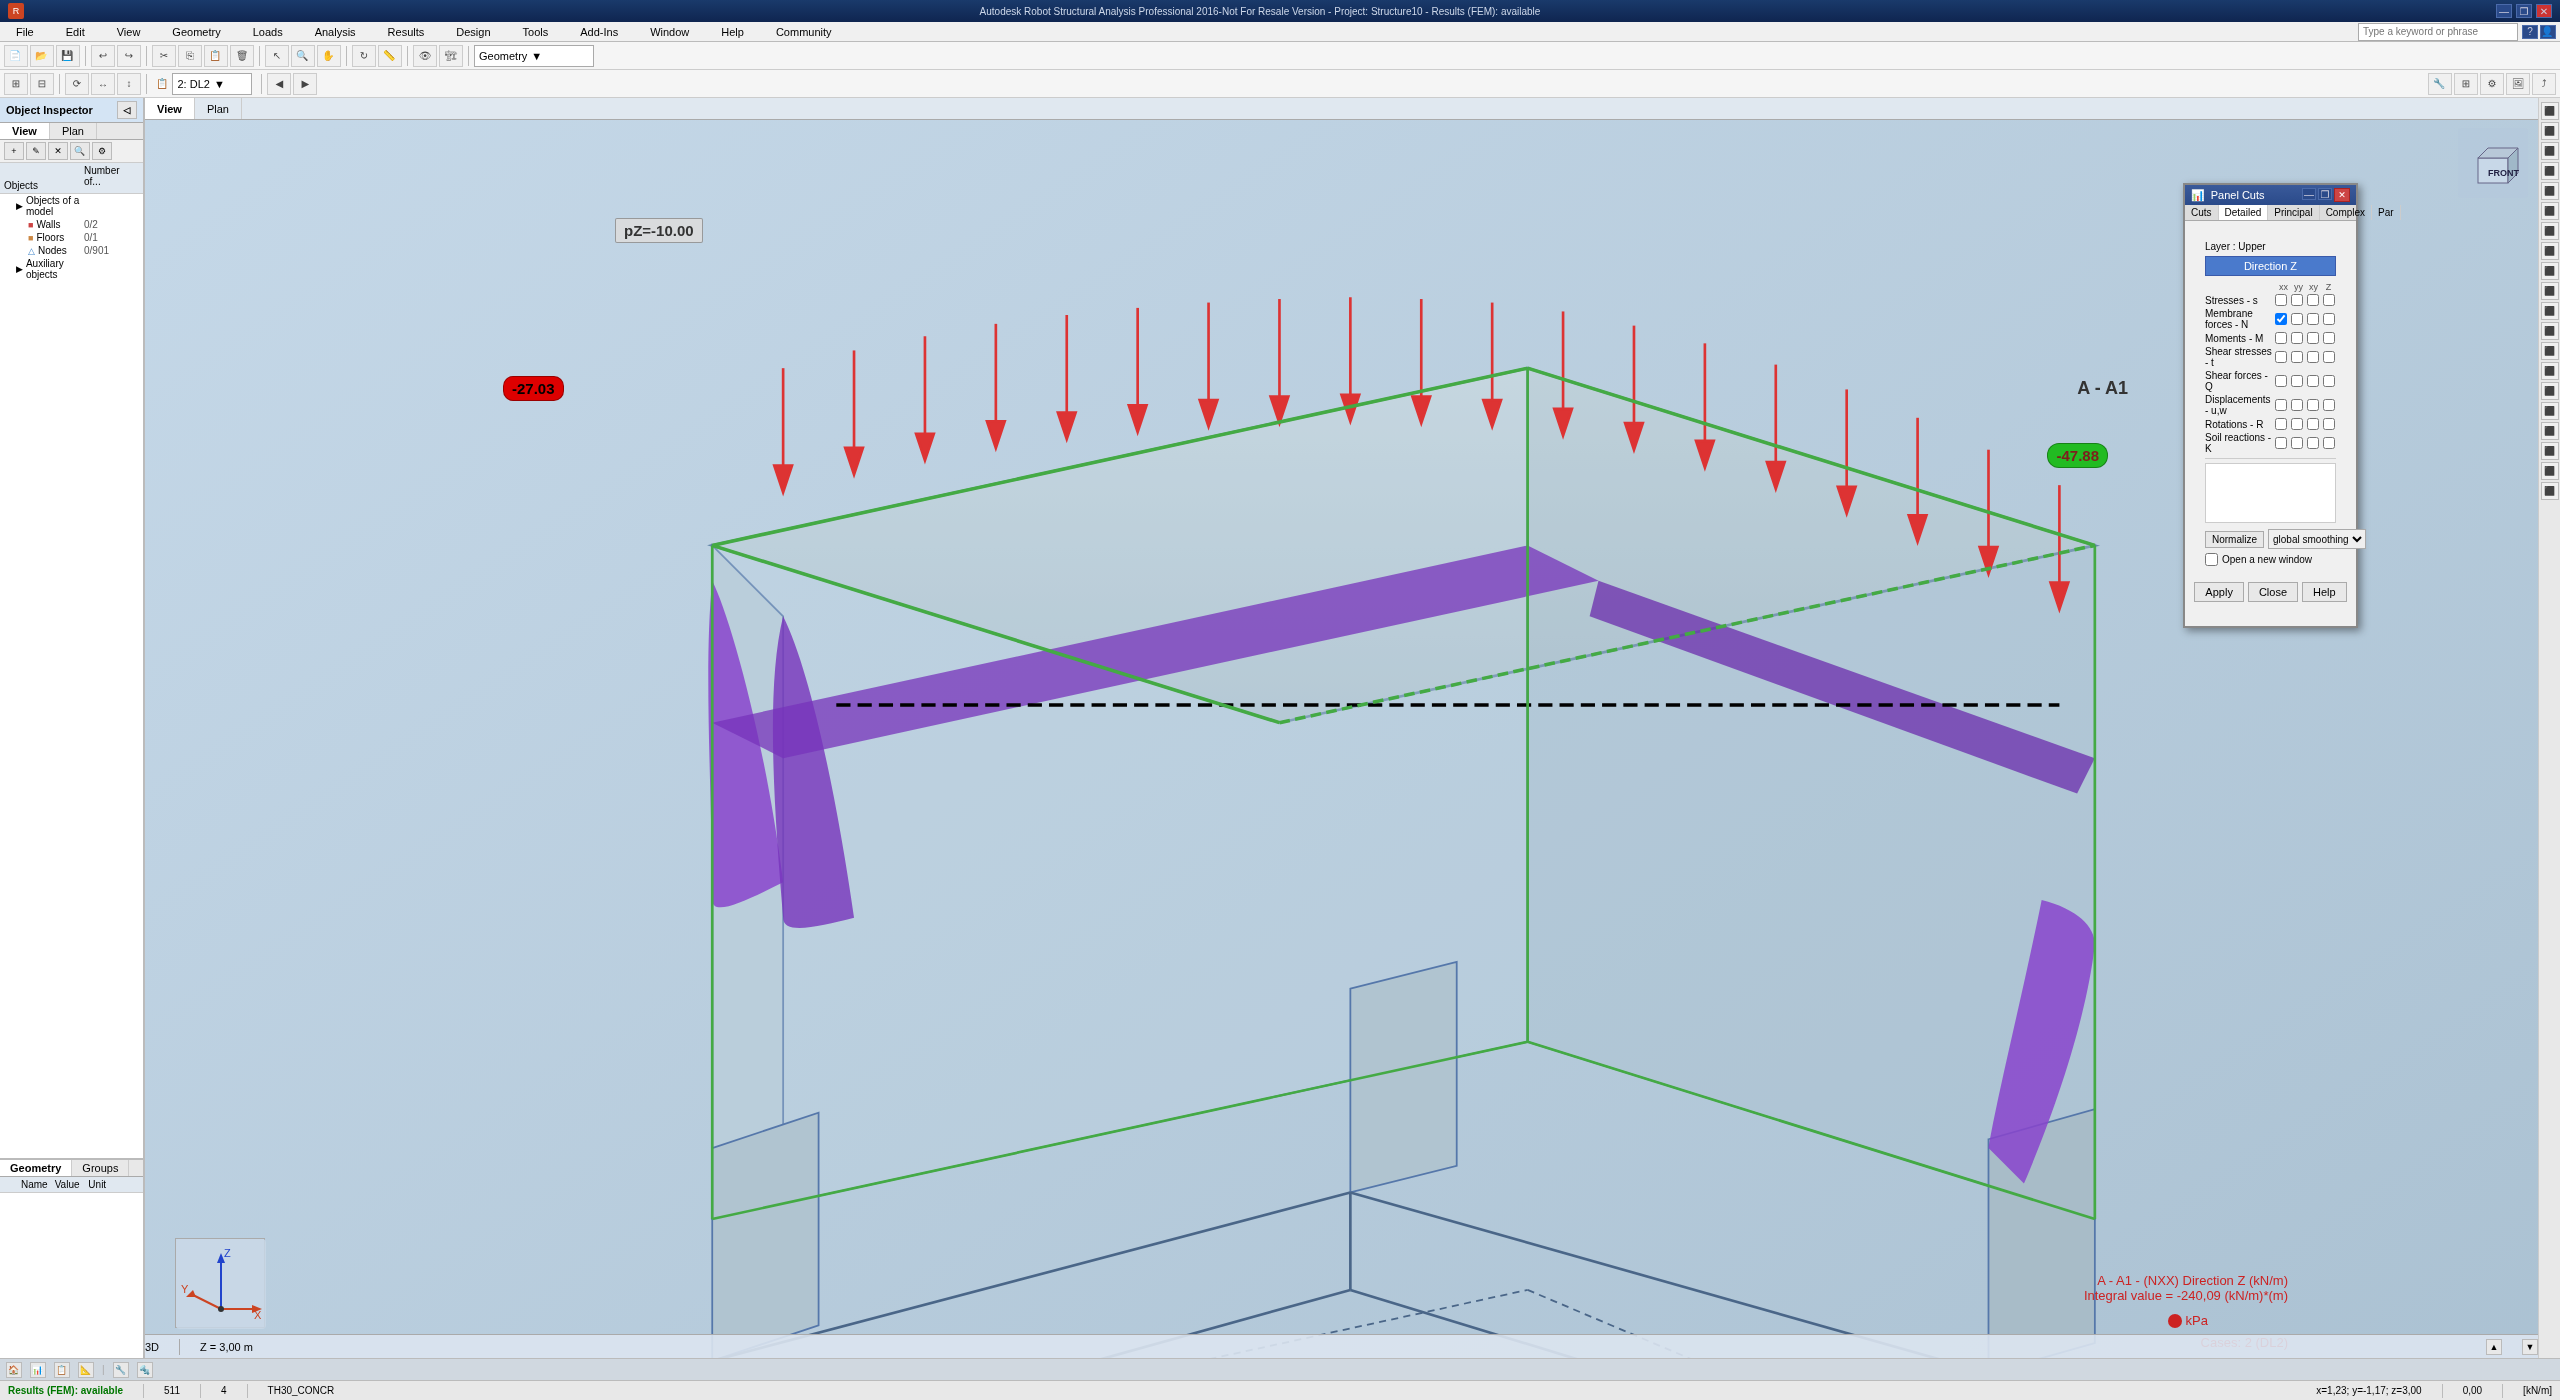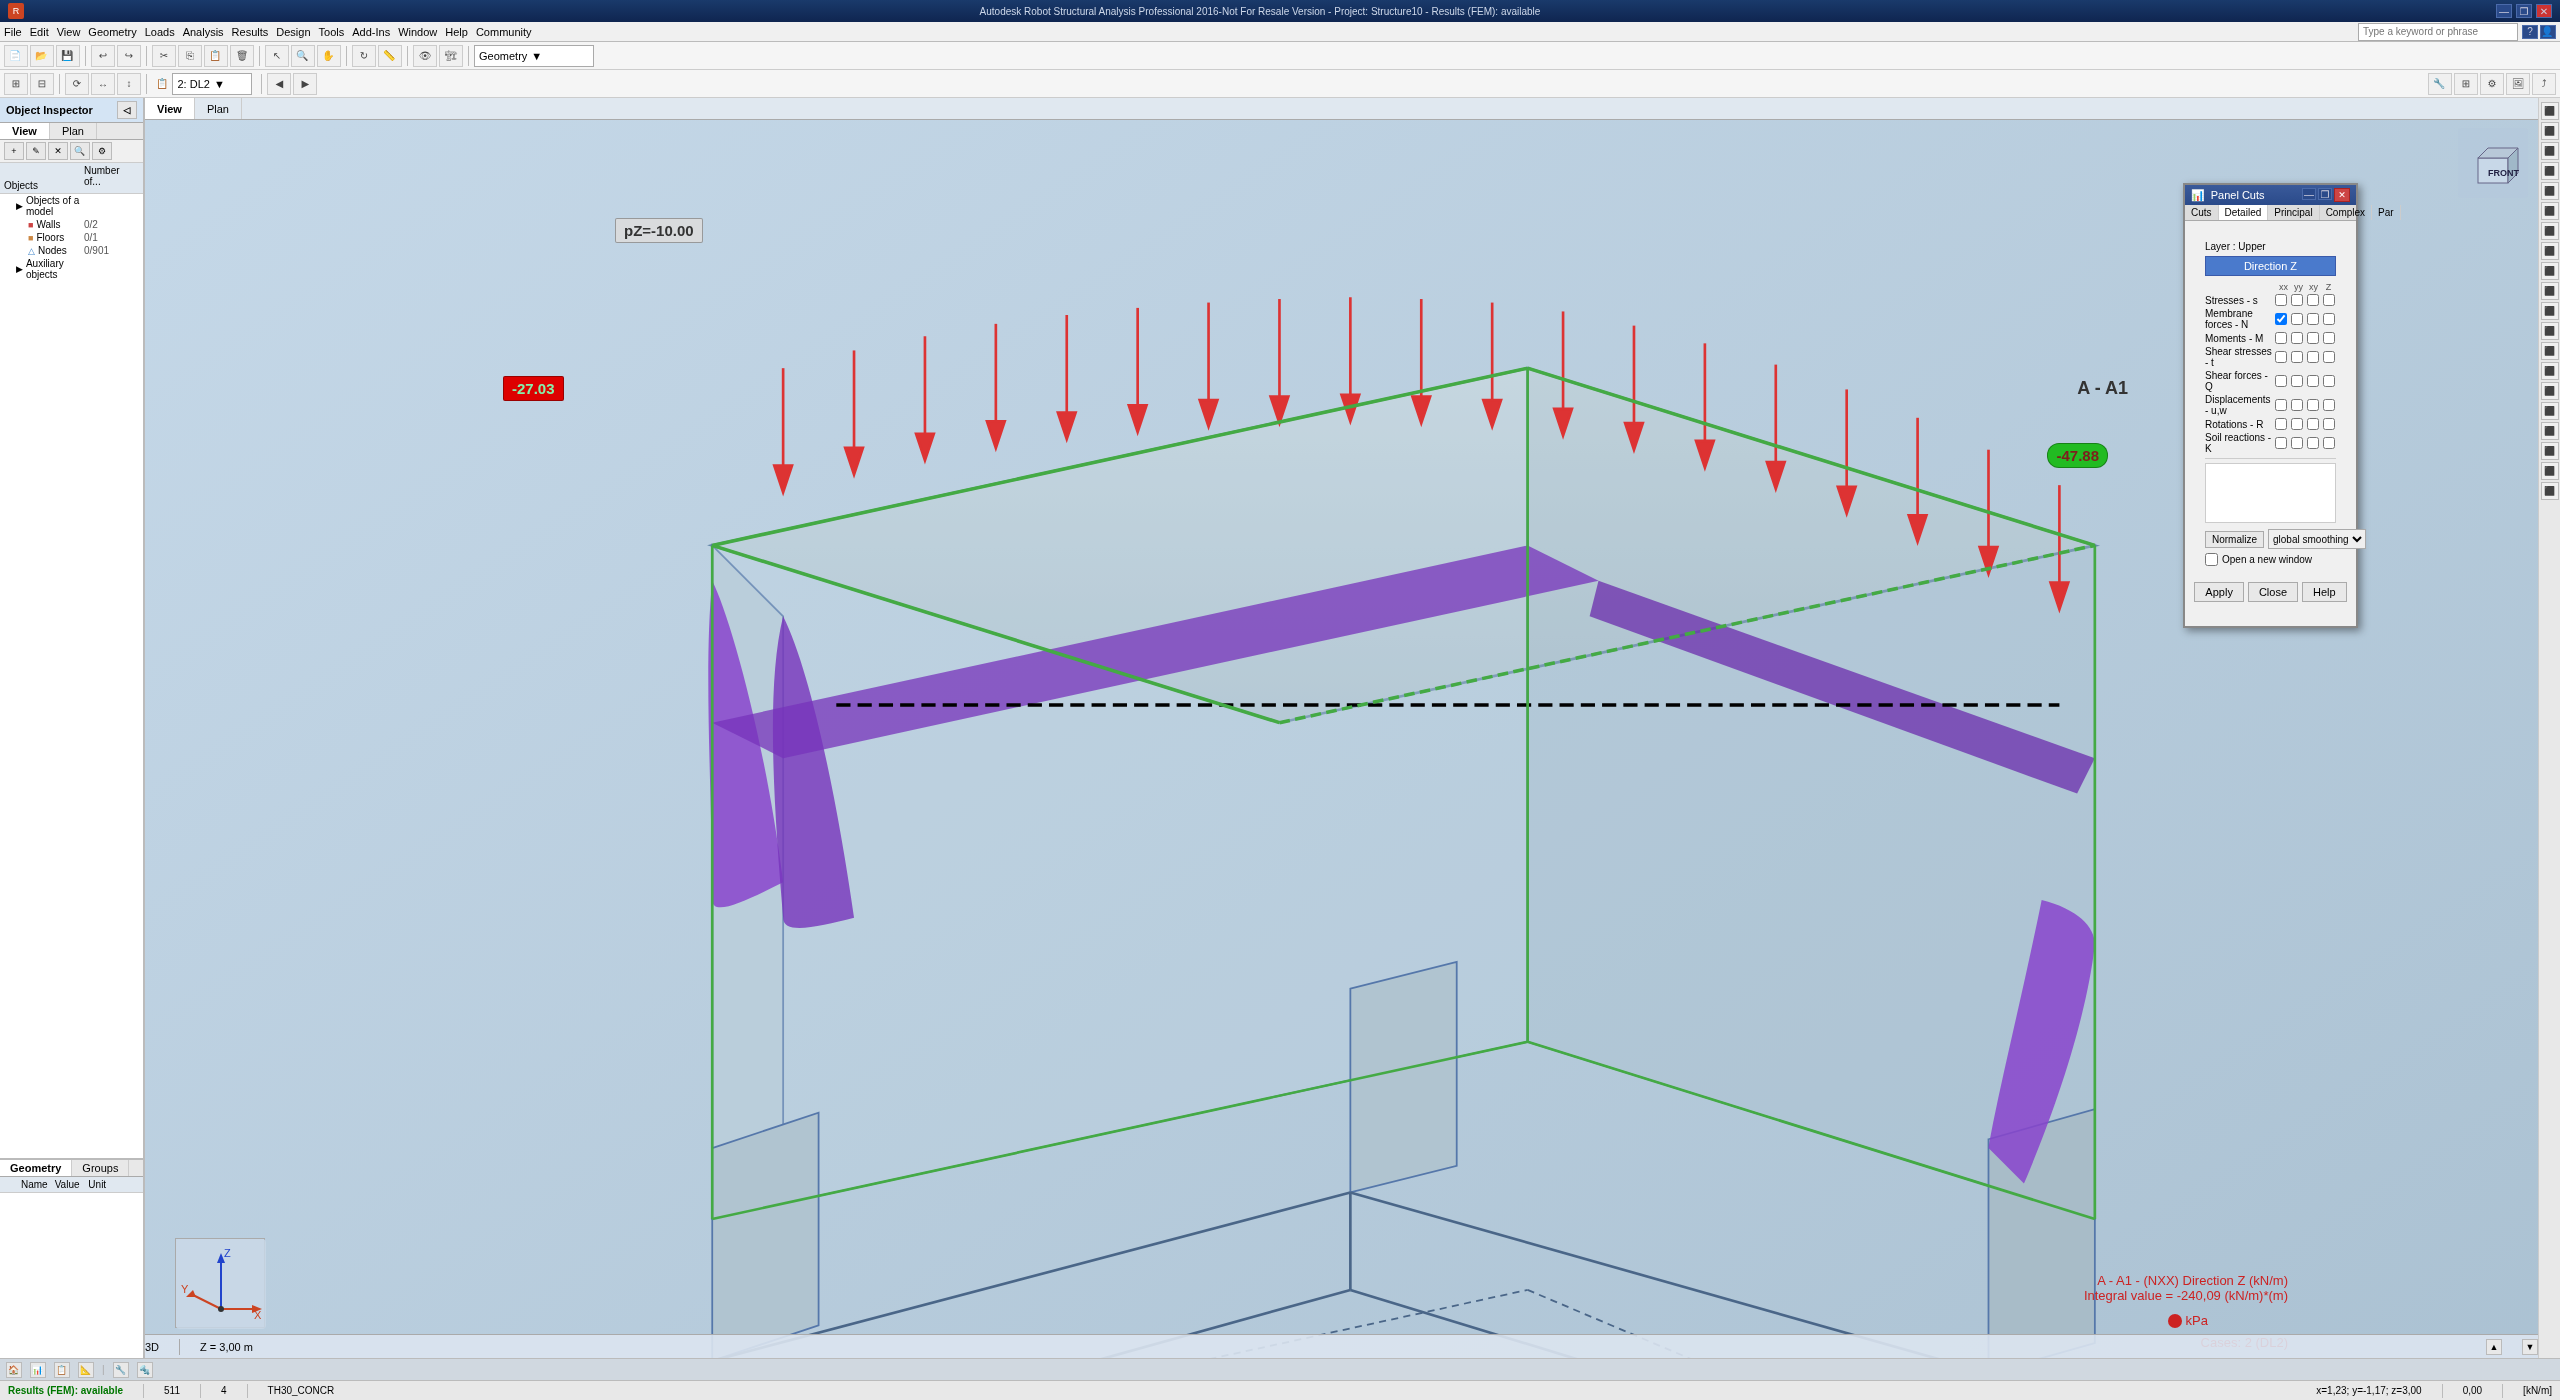--- a/index.html
+++ b/index.html
@@ -38,21 +38,21 @@
     #menu-bar {
       width: 100%;
       height: 20px;
       background: #f0f0f0;
       display: flex;
       align-items: center;
       border-bottom: 1px solid #bbb;
       font-size: 11px;
     }
     .menu-item {
-      padding: 2px 4px;
+      padding: 2px 16px;
       cursor: pointer;
       height: 100%;
       display: flex; align-items: center;
     }
 
     
     #toolbar1, #toolbar2 {
       width: 100%;
       height: 28px;
       background: #f5f5f5;
@@ -195,21 +195,21 @@
     
     .annotation-box {
       position: absolute;
       padding: 3px 8px;
       font-size: 14px;
       font-weight: bold;
       border: 1px solid rgba(0,0,0,0.3);
       white-space: nowrap;
     }
     .ann-gray { background: rgba(220,220,220,0.9); color: #333; border-radius: 2px; }
-    .ann-red { background: #dd0000; color: #86efac; border-radius: 2px; }
+    .ann-red { background: #dd0000; color: #000000; border-radius: 10px; }
     .ann-green { background: #22bb22; color: #7f1d1d; border-radius: 12px; }
 
     
     #orient-cube {
       position: absolute;
       top: 30px;
       right: 10px;
       width: 70px; height: 70px;
     }
 

